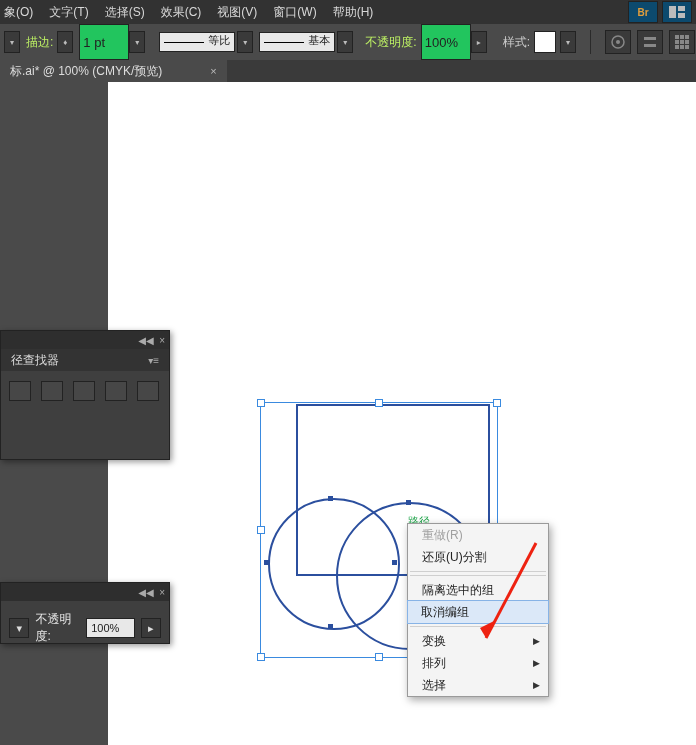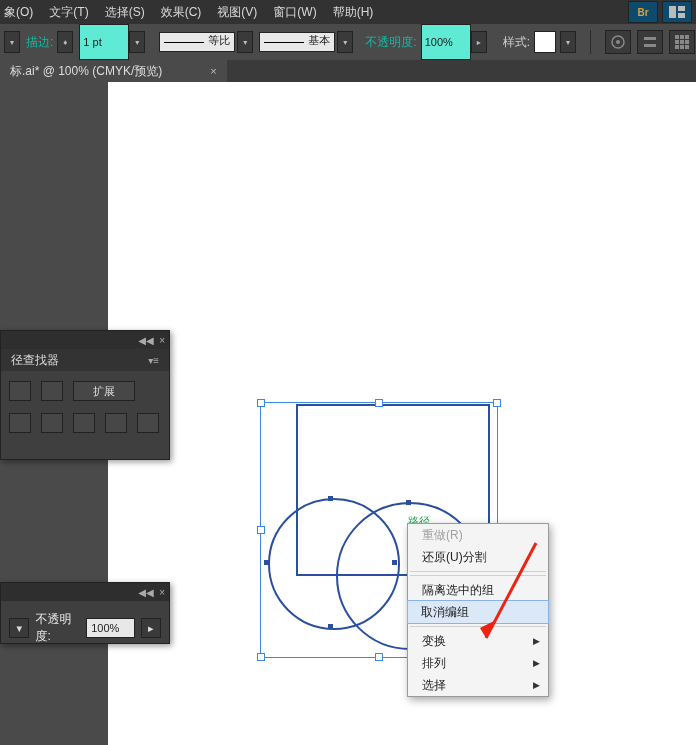--- a/index.html
+++ b/index.html
@@ -7,22 +7,22 @@
   
   .menubar{position:absolute;left:0;top:0;width:100%;height:24px;background:#323232;display:flex;align-items:center;padding-left:4px;color:#d8d8d8;}
   .menubar .mitem{margin-right:16px;cursor:default;}
   .menubar .icon-btn{width:28px;height:20px;background:#0c4a6e;border:1px solid #222;margin-left:4px;display:flex;align-items:center;justify-content:center;font-size:10px;}
   .menubar .right{display:flex;margin-left:auto;margin-right:8px;}
   
   .optbar{position:absolute;left:0;top:24px;width:100%;height:36px;background:#4a4a4a;border-bottom:1px solid #2a2a2a;display:flex;align-items:center;padding-left:4px;}
   .optbar .swatch{width:20px;height:20px;border:1px solid #222;margin-right:4px;}
   .optbar .dd{width:14px;height:20px;border:1px solid #222;background:#3a3a3a;margin-right:6px;display:flex;align-items:center;justify-content:center;font-size:8px;color:#bbb;}
   .optbar .lbl{color:#ccc;margin-right:4px;}
-  .optbar .lbl.orange{color:#14b8a6;}
-  .optbar .numbox{width:42px;height:18px;background:#5eead4;color:#222;border:1px solid #222;font-size:11px;padding:8px 3px;display:flex;align-items:center;}
+  .optbar .lbl.orange{color:#bef264;}
+  .optbar .numbox{width:42px;height:18px;background:#22c55e;color:#222;border:1px solid #222;font-size:13px;padding:8px 3px;display:flex;align-items:center;}
   .optbar .brushprev{width:70px;height:18px;background:#e8e8e8;border:1px solid #222;margin-right:2px;display:flex;align-items:flex-start;justify-content:flex-end;color:#222;font-size:11px;padding-right:4px;position:relative;}
   .optbar .brushprev::before{content:"";position:absolute;left:4px;top:50%;width:40px;height:1px;background:#000;}
   .optbar .sep{width:1px;height:24px;background:#2a2a2a;margin:0 8px;}
   .optbar .iconcell{width:24px;height:22px;border:1px solid #222;background:#3a3a3a;margin-left:6px;display:flex;align-items:center;justify-content:center;}
   .optbar .gridicon{width:14px;height:14px;display:grid;grid-template-columns:1fr 1fr 1fr;grid-template-rows:1fr 1fr 1fr;gap:1px;}
   .optbar .gridicon span{background:#888;}
   
   .tabbar{position:absolute;left:0;top:60px;width:100%;height:22px;background:#3a3a3a;border-bottom:1px solid #222;display:flex;align-items:center;}
   .tabbar .tab{height:22px;padding:0 10px;background:#4a4a4a;color:#ddd;display:flex;align-items:center;position:relative;gap:40px;}
   .tabbar .tab .x{margin-left:8px;color:#bbb;font-size:11px;}
@@ -191,25 +191,20 @@
   <div class="panel" style="top:330px;width:168px;height:128px">
     <div class="titlebar">◀◀&nbsp;&nbsp;×</div>
     <div class="tabs">
       <span>径查找器</span>
       <span class="menu">▾≡</span>
     </div>
     <div class="body">
       <div class="pf-row">
         <div class="pf-btn"></div>
         <div class="pf-btn"></div>
-        <div class="pf-expand">扩展</div>
-      </div>
-      <div class="pf-row">
-        <div class="pf-btn"></div>
-        <div class="pf-btn"></div>
         <div class="pf-btn"></div>
         <div class="pf-btn"></div>
         <div class="pf-btn"></div>
       </div>
     </div>
   </div>
 
   <div class="panel panel2" style="top:582px;width:168px;height:60px">
     <div class="titlebar">◀◀&nbsp;&nbsp;×</div>
     <div class="body">

